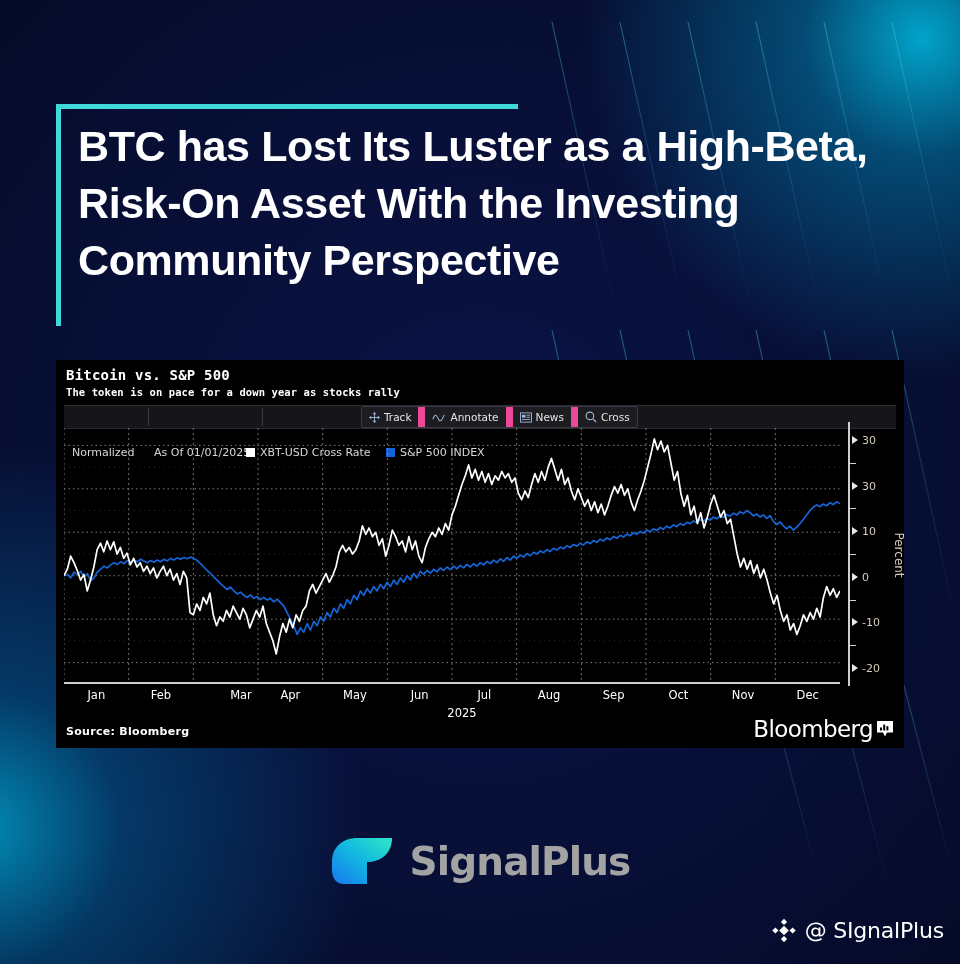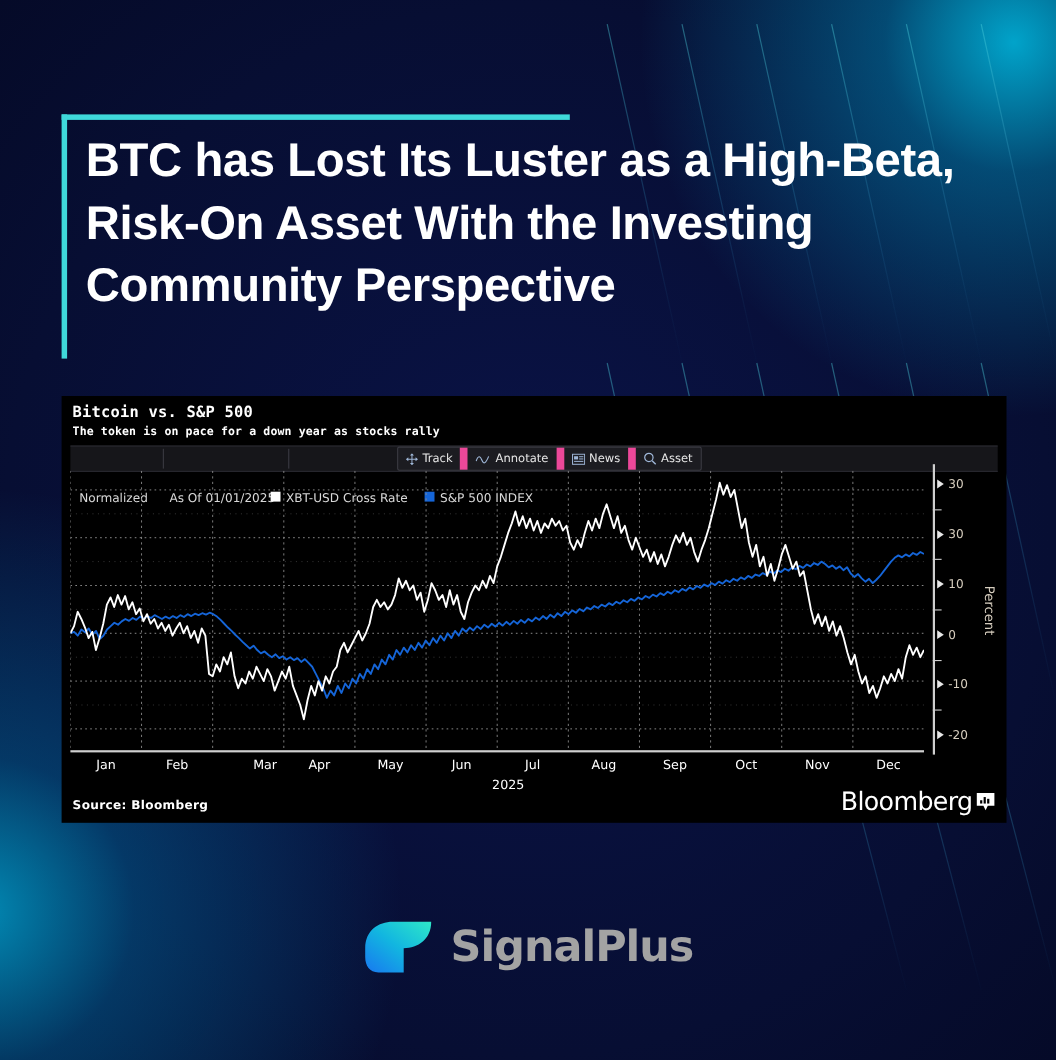--- a/index.html
+++ b/index.html
@@ -32,21 +32,20 @@
   .headline{
     margin:0;padding:14px 0 0 22px;
     color:#ffffff;font-weight:700;font-size:43px;line-height:1.33;
     letter-spacing:-.4px;font-family:"Liberation Sans",sans-serif;
   }
   
   .panel{
     position:absolute;left:56px;top:360px;width:848px;height:388px;
     background:#000000;overflow:hidden;
     font-family:"DejaVu Sans Mono","Liberation Mono",monospace;
-    padding-left:11px;
   }
   .panel-title{
     position:absolute;left:10px;top:7px;color:#ffffff;
     font-size:14px;font-weight:700;letter-spacing:.2px;
   }
   .panel-sub{
     position:absolute;left:10px;top:26px;color:#ffffff;
     font-size:10.5px;font-weight:700;letter-spacing:.1px;
   }
   
@@ -233,21 +232,21 @@
           <rect x="2" y="7.6" width="9.2" height="1"></rect>
             </g>
         </svg>
         <span>News</span>
       </div>
       <div class="tb-btn">
         <svg width="12" height="12" viewBox="0 0 13 13">
           <circle cx="5.3" cy="5.3" r="4.1" stroke="#9fb7d8" stroke-width="1.2" fill="none"></circle>
           <path d="M8.5 8.5 L12 12" stroke="#9fb7d8" stroke-width="1.4"></path>
         </svg>
-        <span>Asset</span>
+        <span>Cross</span>
       </div>
     </div>
 
     <svg class="plot" id="plot-svg" width="776" height="252" viewBox="0 0 776 252" preserveAspectRatio="none">
       <g id="grid-major">
           <line x1="0" x2="776" y1="17.379310344827587" y2="17.379310344827587" stroke="#9a9a9a" stroke-width="0.8" stroke-dasharray="1.5 3"></line>
           <line x1="0" x2="776" y1="60.82758620689657" y2="60.82758620689657" stroke="#9a9a9a" stroke-width="0.8" stroke-dasharray="1.5 3"></line>
           <line x1="0" x2="776" y1="104.27586206896552" y2="104.27586206896552" stroke="#9a9a9a" stroke-width="0.8" stroke-dasharray="1.5 3"></line>
           <line x1="0" x2="776" y1="147.72413793103448" y2="147.72413793103448" stroke="#9a9a9a" stroke-width="0.8" stroke-dasharray="1.5 3"></line>
           <line x1="0" x2="776" y1="191.17241379310343" y2="191.17241379310343" stroke="#9a9a9a" stroke-width="0.8" stroke-dasharray="1.5 3"></line>
@@ -338,14 +337,26 @@
           <stop offset="0%" stop-color="#1878f0"></stop>
           <stop offset="50%" stop-color="#12b6e0"></stop>
           <stop offset="100%" stop-color="#2ee8c8"></stop>
         </linearGradient>
       </defs>
       <path d="M2 30 C2 14, 14 6, 27 6 L62 6 C62 22, 50 30, 37 30 L37 52 C37 52, 22 52, 14 52 C6 52, 2 46, 2 38 Z" fill="url(#spGrad)"></path>
     </svg>
     <span class="logo-text">SignalPlus</span>
   </div>
 
+  <div class="handle">
+    <svg width="24" height="24" viewBox="0 0 24 24">
+      <g fill="#ffffff">
+        <rect x="8.6" y="8.6" width="6.8" height="6.8" transform="rotate(45 12 12)"></rect>
+        <rect x="1.2" y="9.8" width="4.4" height="4.4" transform="rotate(45 3.4 12)"></rect>
+        <rect x="18.4" y="9.8" width="4.4" height="4.4" transform="rotate(45 20.6 12)"></rect>
+        <rect x="9.8" y="1.2" width="4.4" height="4.4" transform="rotate(45 12 3.4)"></rect>
+        <rect x="9.8" y="18.4" width="4.4" height="4.4" transform="rotate(45 12 20.6)"></rect>
+      </g>
+    </svg>
+    <span class="handle-text">@ SIgnalPlus</span>
+  </div>
 
 </div>
 
 </body></html>

